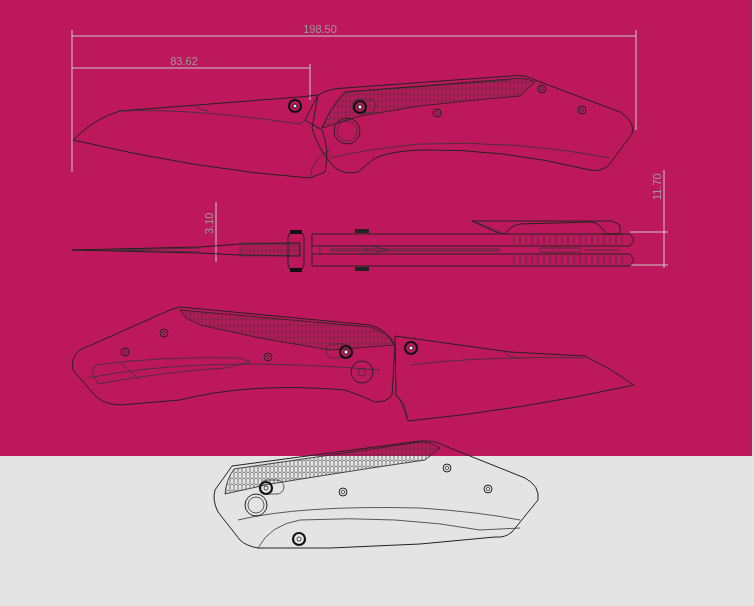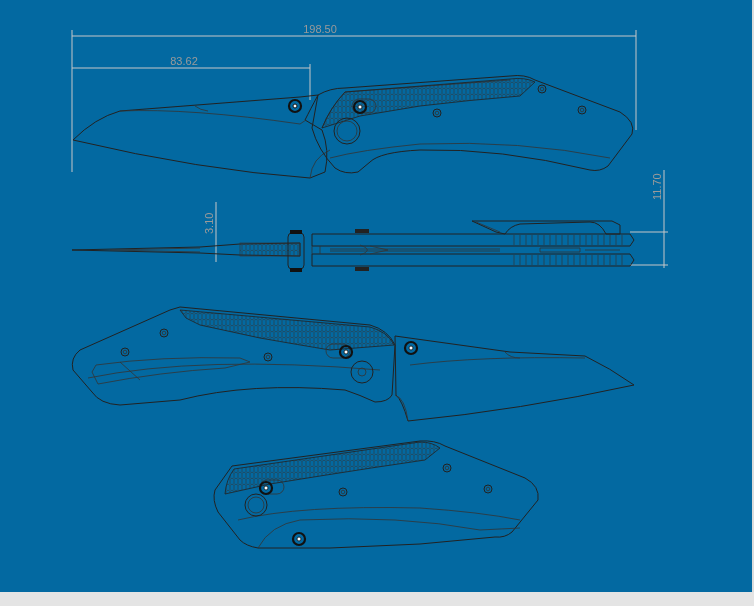--- a/index.html
+++ b/index.html
@@ -1,17 +1,17 @@
 <!DOCTYPE html>
 <html><head>
 <meta charset="utf-8">
 <style>
   html, body { margin: 0; padding: 0; }
   body { width: 754px; height: 606px; background: #e4e4e4; position: relative; overflow: hidden; font-family: "Liberation Sans", sans-serif; }
-  .canvas { position: absolute; left: 0; top: 0; width: 752px; height: 592px; background: #0369a1; border-right: 2px solid #dcdcdc; }
+  .canvas { position: absolute; left: 0; top: 0; width: 752px; height: 456px; background: #be185d; border-right: 2px solid #dcdcdc; }
   .footer { position: absolute; left: 0; top: 592px; width: 754px; height: 14px; background: #e4e4e4; }
   svg { position: absolute; left: 0; top: 0; }
   .dim-text { font-family: "Liberation Sans", sans-serif; font-size: 11px; fill: #9a9a9a; }
   .dimline { stroke: #c8c8c8; stroke-width: 1; fill: none; }
   .ol { stroke: #222; stroke-width: 1; fill: none; }
   .ol2 { stroke: #333; stroke-width: 0.8; fill: none; }
   .thick { stroke: #111; stroke-width: 2.2; fill: none; }
 </style>
 </head>
 <body>

